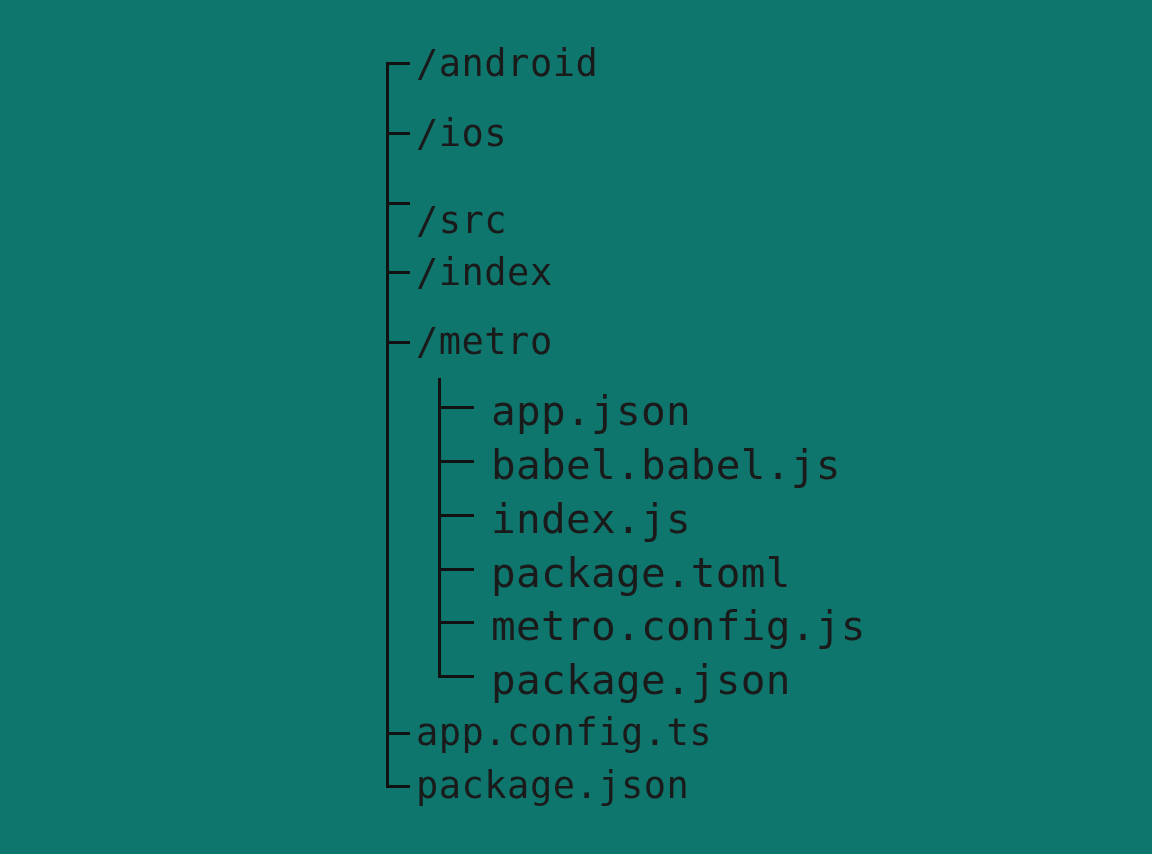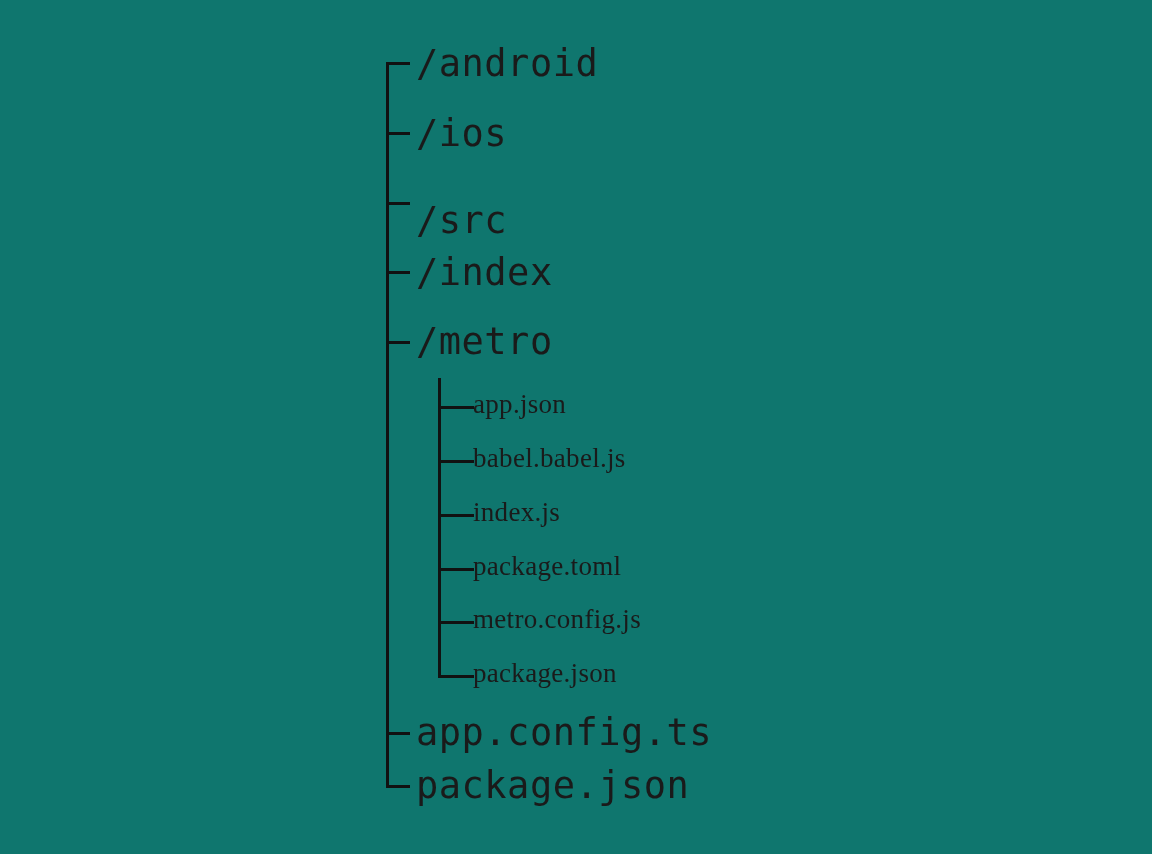--- a/index.html
+++ b/index.html
@@ -60,24 +60,23 @@
     white-space: pre;
     line-height: 1;
     color: #1a1a1a;
   }
   .label.root {
     left: 416px;
     font-size: 37px;
     letter-spacing: 0.5px;
   }
   .label.child {
-    left: 473px;
-    font-size: 27px;
+    left: 491px;
+    font-size: 41px;
     letter-spacing: 0.3px;
-    font-family: Liberation Serif, serif;
   }
 </style>
 </head>
 <body>
 
 <div id="tree-canvas">
 
   <div class="trunk" id="root-trunk"></div>
   <div class="trunk" id="vega-trunk"></div>
 

